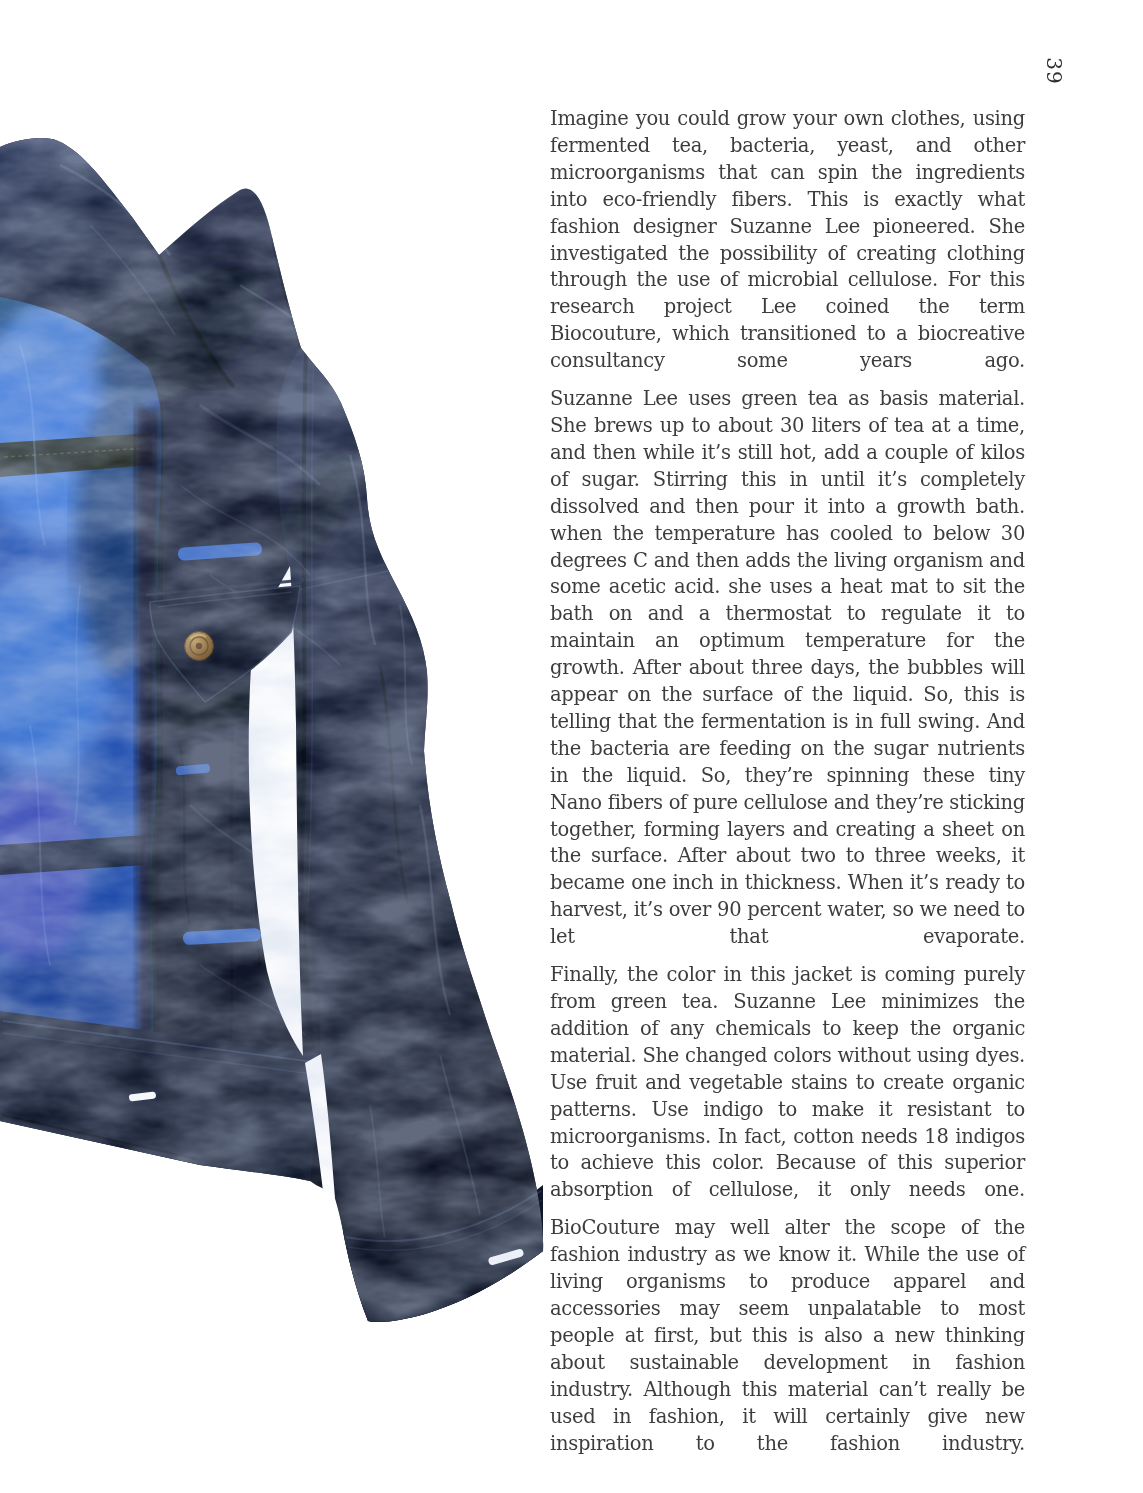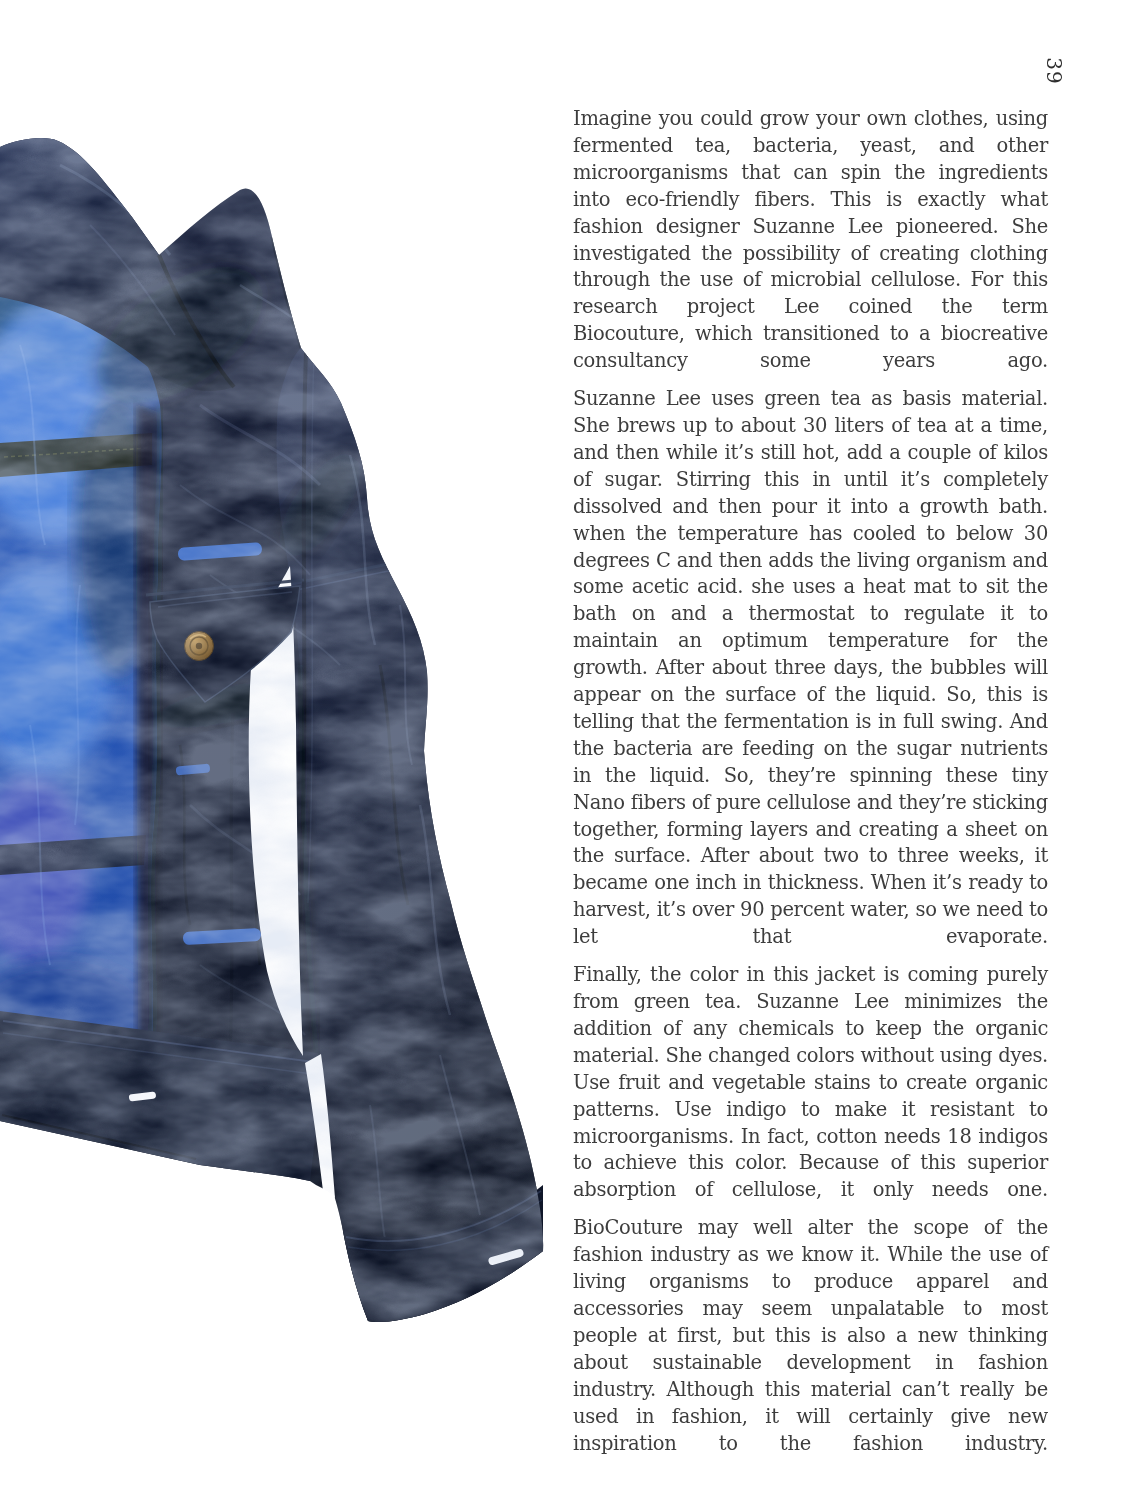--- a/index.html
+++ b/index.html
@@ -20,21 +20,21 @@
     letter-spacing:1px;
     color:#2e2e2e;
     text-align:center;
   }
   .figure{
     position:absolute;left:0;top:105px;
     width:560px;height:1230px;
   }
   .article{
     position:absolute;
-    left:573px;top:106px;
+    left:550px;top:106px;
     width:475px;
     color:#3d3d3d;
     font-size:19.5px;
     line-height:26.9px;
     letter-spacing:-0.3px;
     text-align:justify;
     text-align-last:justify;
   }
   .article p{margin:0 0 11px 0;}
   .article p:last-child{margin-bottom:2px;}

